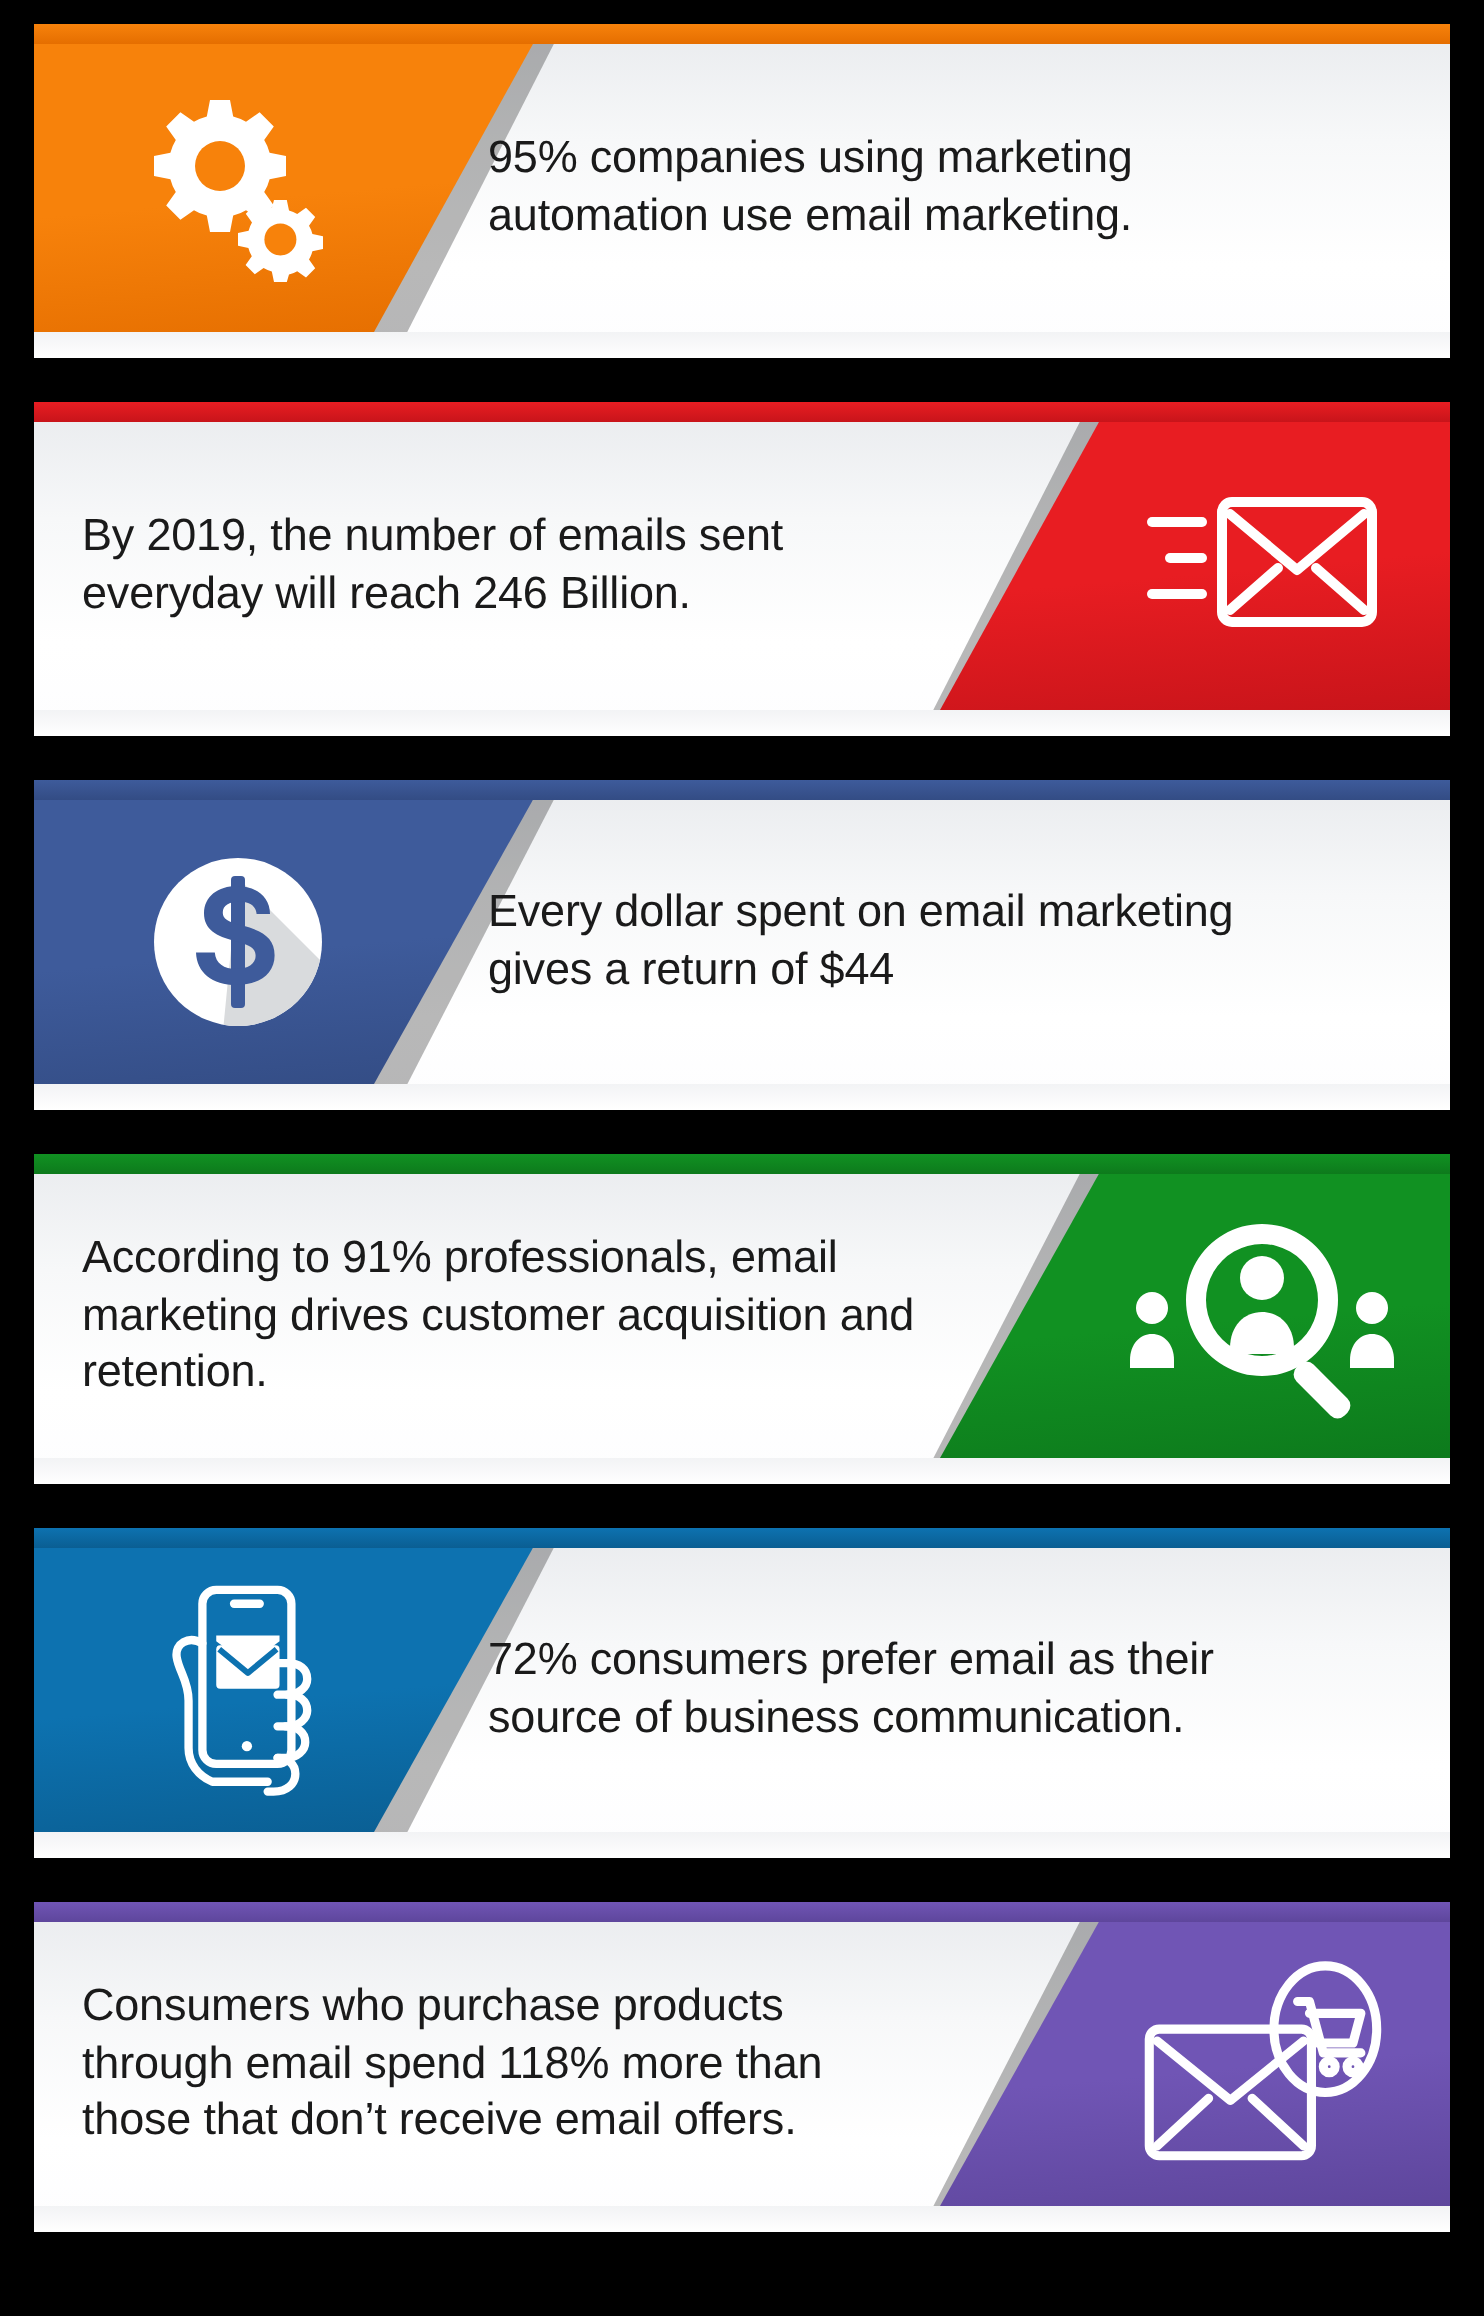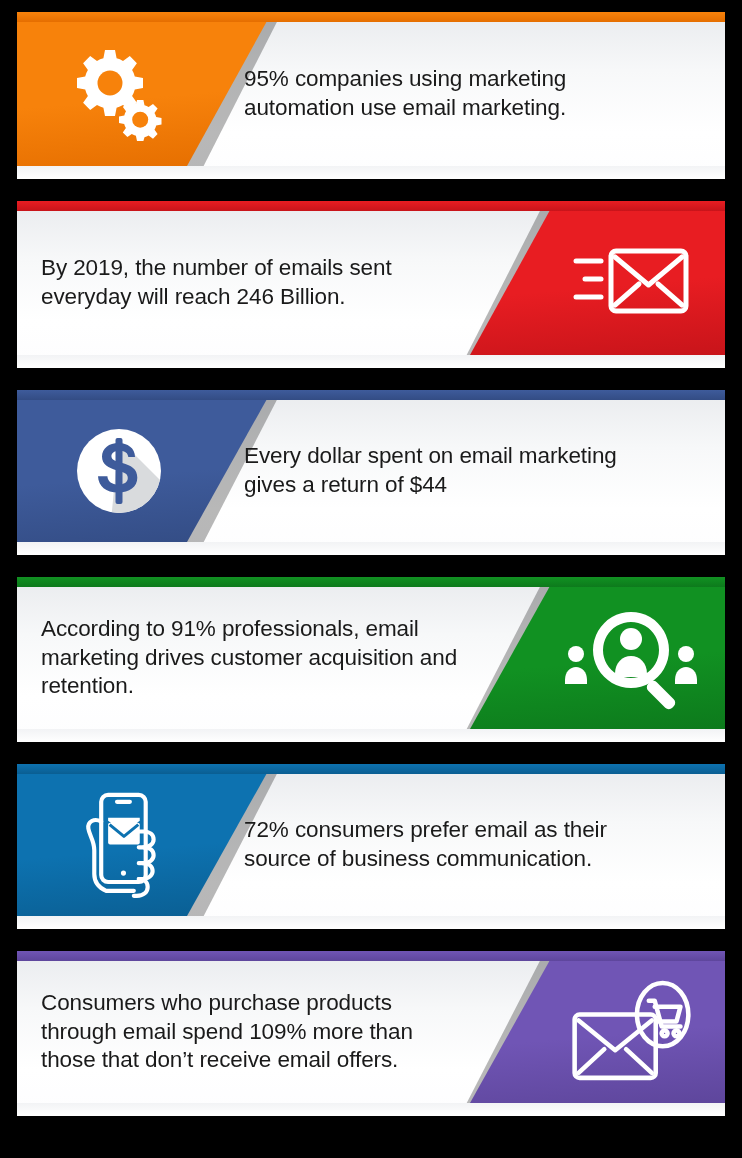--- a/index.html
+++ b/index.html
@@ -238,17 +238,17 @@
           <path d="M83 97 L57 73"></path>
           <ellipse cx="94" cy="38" rx="26" ry="32"></ellipse>
           <path d="M80 24 h6 l7 26 h19"></path>
           <path d="M86 30 h26 l-4 15 h-18"></path>
           <circle cx="96" cy="57" r="3"></circle>
           <circle cx="108" cy="57" r="3"></circle>
         </g>
         </svg>
       </div>
       <div class="card-text" style="top: 10px; height: calc(100% - 23px); left: 24px; width: 433px; padding-right: 6px;">
-        <span>Consumers who purchase products through email spend 109% more than those that don’t receive email offers.</span>
+        <span>Consumers who purchase products through email spend 118% more than those that don’t receive email offers.</span>
       </div>
       <div class="card-lip"></div>
     </div>
   </div>
 
 </body></html>

